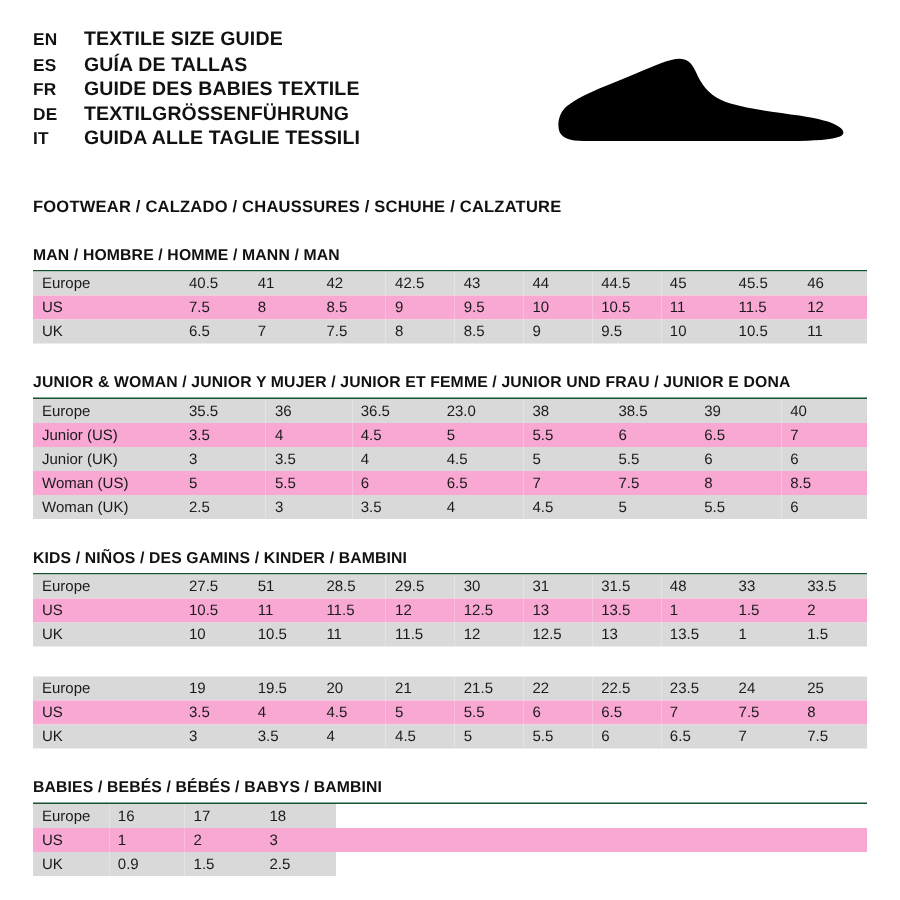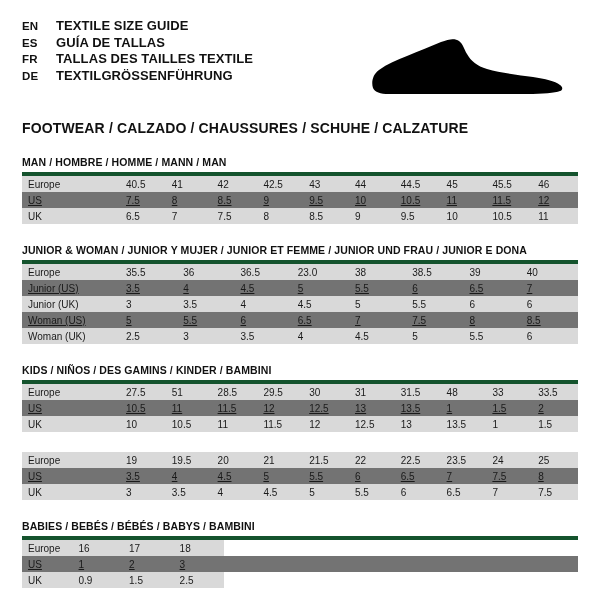--- a/index.html
+++ b/index.html
@@ -52,56 +52,55 @@
   .shoe-wrap {
     width: 210px;
     height: 82px;
     margin-right: 6px;
     margin-top: 6px;
     display: flex;
     align-items: center;
     justify-content: center;
   }
   .category-line {
-    margin-top: 14px;
-    font-size: 14px;
+    margin-top: 26px;
+    font-size: 11px;
     font-weight: bold;
     letter-spacing: 0.15px;
   }
 
   
   .section {
     margin-top: 20px;
   }
   .section-title {
     font-size: 10.5px;
     font-weight: bold;
     letter-spacing: 0.1px;
     padding-bottom: 4px;
-    border-bottom: 4px solid #14532d;
+    border-bottom: 1px solid #14532d;
     margin-bottom: 0;
   }
   table.size-table {
     border-collapse: collapse;
     width: 100%;
     table-layout: fixed;
   }
   table.size-table td {
     font-size: 10px;
     height: 16px;
     padding: 0 0 0 6px;
     vertical-align: middle;
     color: #1a1a1a;
   }
   table.size-table tr.shaded td {
     background: #d9d9d9;
   }
   table.size-table tr.plain td {
-    background: #737373;
-    text-decoration: underline;
+    background: #f9a8d4;
   }
   table.size-table td.rowlabel {
     width: 92px;
   }
   .babies table.size-table td {
     width: auto;
   }
 </style>
 </head>
 <body>
@@ -113,25 +112,29 @@
       <div class="lang-row">
         <span class="lang-code">EN</span>
         <span class="lang-title">TEXTILE SIZE GUIDE</span>
       </div>
       <div class="lang-row">
         <span class="lang-code">ES</span>
         <span class="lang-title">GUÍA DE TALLAS</span>
       </div>
       <div class="lang-row">
         <span class="lang-code">FR</span>
-        <span class="lang-title">TALLAS DES TAILLES TEXTILE</span>
+        <span class="lang-title">GUIDE DES BABIES TEXTILE</span>
       </div>
       <div class="lang-row">
         <span class="lang-code">DE</span>
         <span class="lang-title">TEXTILGRÖSSENFÜHRUNG</span>
+      </div>
+      <div class="lang-row">
+        <span class="lang-code">IT</span>
+        <span class="lang-title">GUIDA ALLE TAGLIE TESSILI</span>
       </div>
     </div>
 
     <div class="shoe-wrap">
       <svg width="200" height="70" viewBox="0 0 200 70" aria-hidden="true">
         <path fill="#000000" d="M6,58 C4,52 6,44 12,40 C20,34 30,30 40,26 C52,21 64,16 74,12
           C82,9 88,8 92,11 C96,14 97,19 100,24 C104,31 110,36 120,39
           C134,43 152,45 166,47 C178,49 188,51 193,55 C196,57 196,60 193,61
           C188,63 176,64 160,64 L22,64 C13,64 8,62 6,58 Z"></path>
         <path fill="#000000" d="M78,12 C84,9 89,9 93,13 L86,22 C82,18 79,15 78,12 Z"></path>

